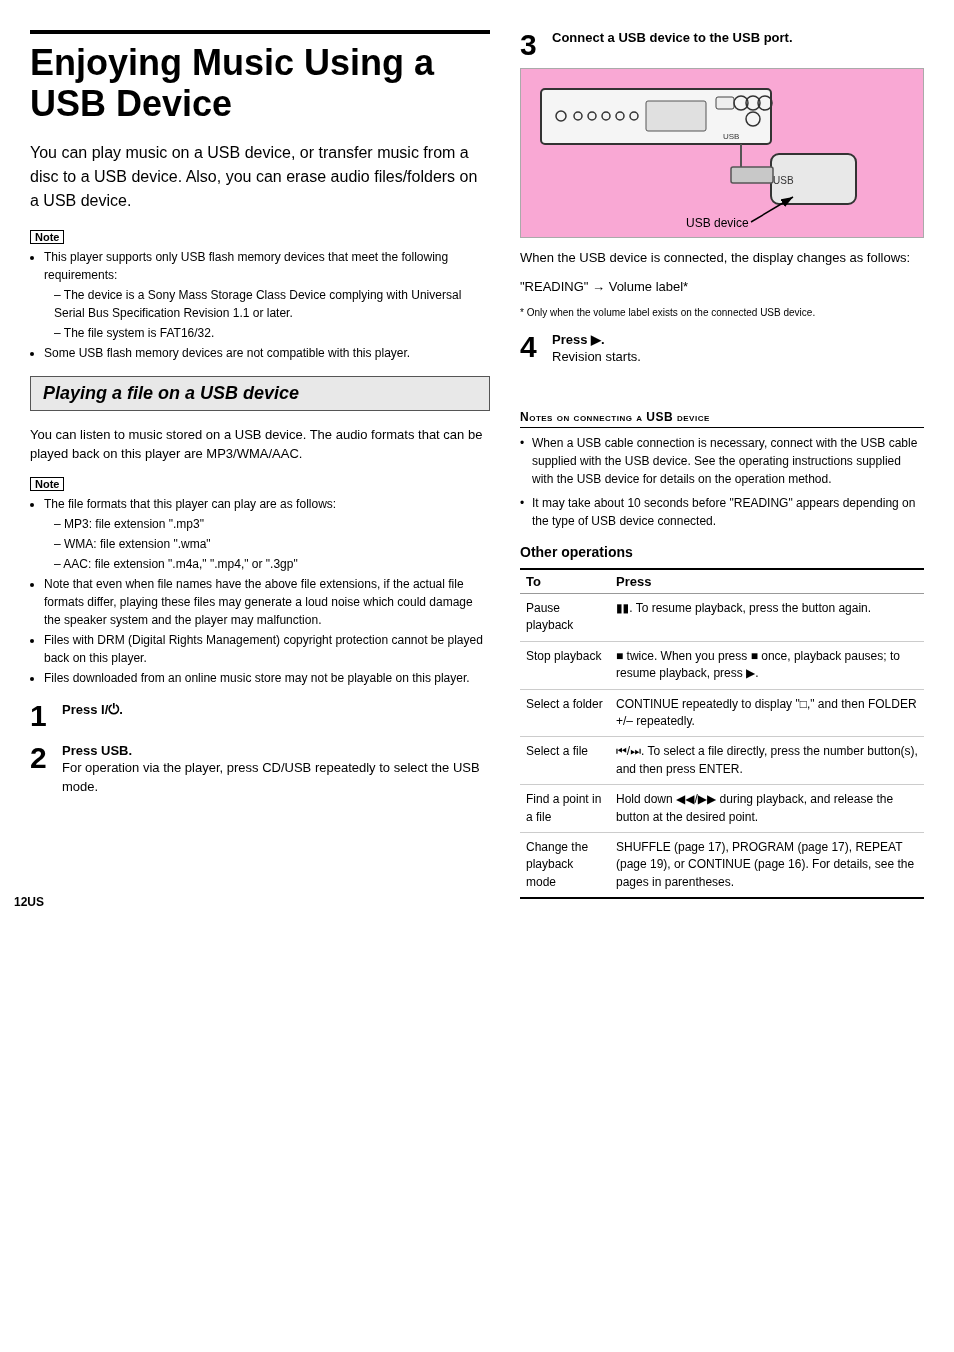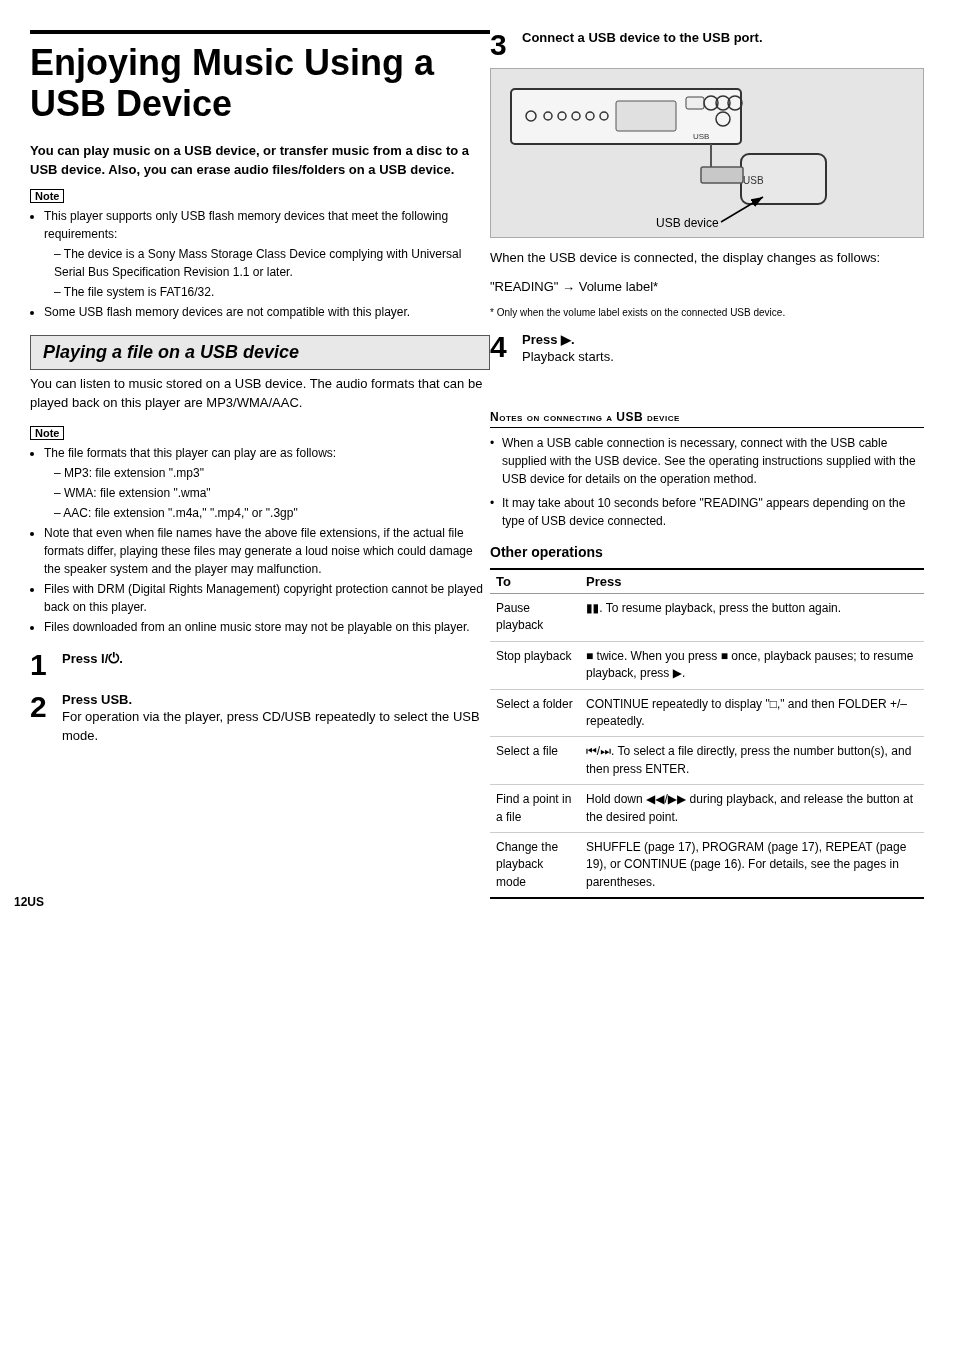--- a/index.html
+++ b/index.html
@@ -9,42 +9,42 @@
       background: #fff;
       color: #000;
       width: 954px;
       min-height: 1352px;
       padding: 0;
     }
     .page {
       display: flex;
       flex-direction: row;
       padding: 30px 30px 30px 30px;
+      gap: 30px;
     }
     .left-col {
       width: 460px;
       flex-shrink: 0;
     }
     .right-col {
       flex: 1;
     }
     h1.main-title {
       font-family: Arial, Helvetica, sans-serif;
       font-size: 36px;
       font-weight: 900;
       line-height: 1.15;
       border-top: 4px solid #000;
       padding-top: 8px;
       margin-bottom: 16px;
     }
     .intro-text {
-      font-size: 13px;
-      line-height: 1.5;
-      margin-bottom: 8px;
-      font-weight: bold;
+      font-size: 16px;
+      line-height: 1.5;
+      margin-bottom: 16px;
     }
     .note-box {
       margin-bottom: 14px;
     }
     .note-label {
       font-size: 11px;
       font-weight: bold;
       border: 1px solid #000;
       display: inline-block;
       padding: 0px 4px;
@@ -64,21 +64,21 @@
       list-style: none;
       padding-left: 10px;
     }
     .note-content .sub-list li::before {
       content: "– ";
     }
     .section-box {
       background: #e8e8e8;
       border: 1px solid #555;
       padding: 6px 12px;
-      margin-bottom: 4px;
+      margin-bottom: 14px;
     }
     .section-box h2 {
       font-size: 18px;
       font-weight: 900;
       font-style: italic;
     }
     .section-intro {
       font-size: 13px;
       line-height: 1.5;
       margin-bottom: 12px;
@@ -252,21 +252,21 @@
   <div class="right-col">
 
     <div class="step-block" style="margin-bottom:8px;">
       <div class="step-num-big">3</div>
       <div class="step-inner">
         <div class="step-title">Connect a USB device to the USB port.</div>
       </div>
     </div>
 
     <div class="diagram-area">
-      <div style="border: 1px solid #aaa; padding: 10px; background:#e5e5e5; position:relative; height:170px; margin-bottom:10px;">
+      <div style="border: 1px solid #aaa; padding: 10px; background:#f9a8d4; position:relative; height:170px; margin-bottom:10px;">
         
         <svg width="340" height="155">
 
           <rect x="10" y="10" width="230" height="55" rx="4" ry="4" fill="#f5f5f5" stroke="#333" stroke-width="2"></rect>
 
           <circle cx="30" cy="37" r="5" fill="none" stroke="#333" stroke-width="1.5"></circle>
           <circle cx="47" cy="37" r="4" fill="none" stroke="#333" stroke-width="1.5"></circle>
           <circle cx="61" cy="37" r="4" fill="none" stroke="#333" stroke-width="1.5"></circle>
           <circle cx="75" cy="37" r="4" fill="none" stroke="#333" stroke-width="1.5"></circle>
           <circle cx="89" cy="37" r="4" fill="none" stroke="#333" stroke-width="1.5"></circle>
@@ -304,21 +304,21 @@
     </div>
 
     <p class="display-text">When the USB device is connected, the display changes as follows:</p>
     <p class="display-text">"READING" → Volume label*</p>
     <p class="asterisk-note">* Only when the volume label exists on the connected USB device.</p>
 
     <div class="step-block" style="margin-bottom:12px;">
       <div class="step-num-big">4</div>
       <div class="step-inner">
         <div class="step-title">Press ▶.</div>
-        <div class="step-body">Playback starts.</div>
+        <div class="step-body">Revision starts.</div>
       </div>
     </div>
 
     <div class="notes-section" style="margin-bottom:14px;margin-top:44px;">
       <h4>Notes on connecting a USB device</h4>
       <ul class="notes-list">
         <li>When a USB cable connection is necessary, connect with the USB cable supplied with the USB device. See the operating instructions supplied with the USB device for details on the operation method.</li>
         <li>It may take about 10 seconds before "READING" appears depending on the type of USB device connected.</li>
       </ul>
     </div>

